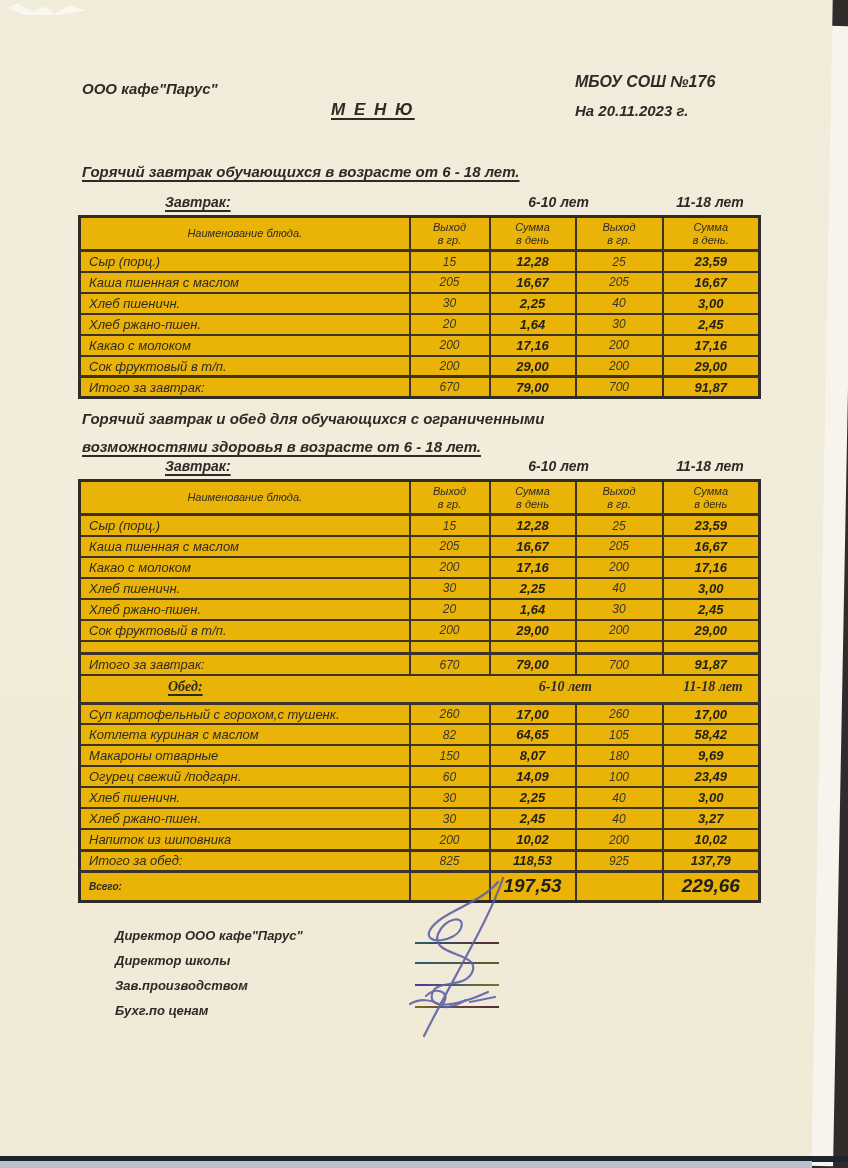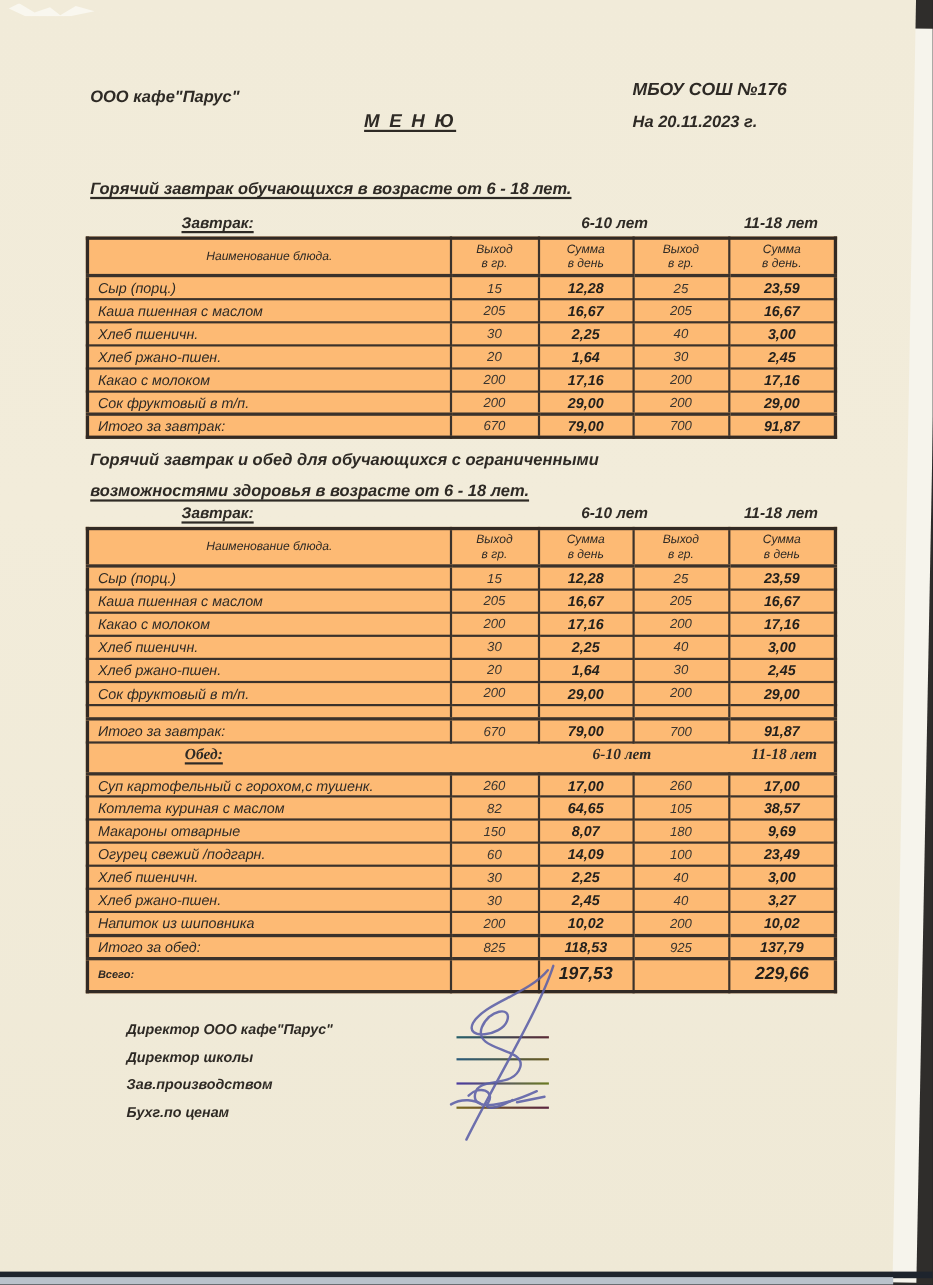--- a/index.html
+++ b/index.html
@@ -30,41 +30,41 @@
   .sec2b{left:82px;top:438px;font-size:15px;font-weight:bold;}
 
   .caption{position:absolute;width:686px;height:20px;}
   .cap1{left:78px;top:194px;}
   .cap2{left:78px;top:458px;}
   .meal{position:absolute;left:87px;top:0;font-size:14px;font-weight:bold;}
   .age1{position:absolute;left:361px;top:0;width:150px;text-align:right;font-size:14px;font-weight:bold;}
   .age2{position:absolute;left:557px;top:0;width:150px;text-align:center;font-size:14px;font-weight:bold;}
 
   table{border-collapse:collapse;table-layout:fixed;width:644px;
-        position:absolute;left:78px;background:#fdba74;}
+        position:absolute;left:78px;background:#eab308;}
   .t1{top:215px;} .t2{top:479px;}
   td{border:2px solid #3b322b;padding:0 6px;overflow:hidden;white-space:nowrap;}
   table{border:3px solid #322a24;}
   tr.hr td{border-bottom-width:3px;}
   td.hname{font-size:11px;text-align:center;font-style:italic;line-height:1.15;padding-top:3px;padding-bottom:3px;}
   td.name{font-size:13px;text-align:left;padding-left:8px;}
   td.g{font-size:12px;text-align:center;color:#3a352f;}
   td.s{font-size:13px;text-align:center;font-weight:bold;color:#23201c;}
   tr.r{height:21px;}
   tr.total td{border-top-width:3px;}
   tr.total .name{font-size:13px;}
   tr.emptyr{height:13px;}
   tr.mealrow td{height:26px;border-bottom-width:3px;font-family:Liberation Serif, serif;}
   .mealcell{position:relative;}
   .mealcell .meal{top:3px;}
   .mealcell .age1,.mealcell .age2{top:3px;}
   tr.grand{height:30px;}
   tr.grand td{border-top-width:3px;}
   tr.grand .name{font-size:10px;font-weight:bold;}
-  tr.grand .s{font-size:16px;font-style:italic;}
+  tr.grand .s{font-size:19px;font-style:italic;}
 
   .sig-label{font-size:13px;font-weight:bold;left:115px;}
   .sig-line{position:absolute;left:415px;width:84px;height:2px;}
   .sl1{top:942px;background:linear-gradient(90deg,#27606a,#5a2a35);}
   .sl2{top:962px;background:linear-gradient(90deg,#2a5a7a,#6a5a20);}
   .sl3{top:984px;background:linear-gradient(90deg,#4a3aa0,#6a7a20);}
   .sl4{top:1006px;background:linear-gradient(90deg,#7a6a20,#5a2440);}
   .sig-svg{position:absolute;left:340px;top:876px;}
 </style>
 </head>
@@ -277,21 +277,21 @@
             <td class="g">260</td>
             <td class="s">17,00</td>
             <td class="g">260</td>
             <td class="s">17,00</td>
           </tr>
       <tr class="r">
             <td class="name">Котлета куриная с маслом</td>
             <td class="g">82</td>
             <td class="s">64,65</td>
             <td class="g">105</td>
-            <td class="s">38,57</td>
+            <td class="s">58,42</td>
           </tr>
       <tr class="r">
             <td class="name">Макароны отварные</td>
             <td class="g">150</td>
             <td class="s">8,07</td>
             <td class="g">180</td>
             <td class="s">9,69</td>
           </tr>
       <tr class="r">
             <td class="name">Огурец свежий /подгарн.</td>

